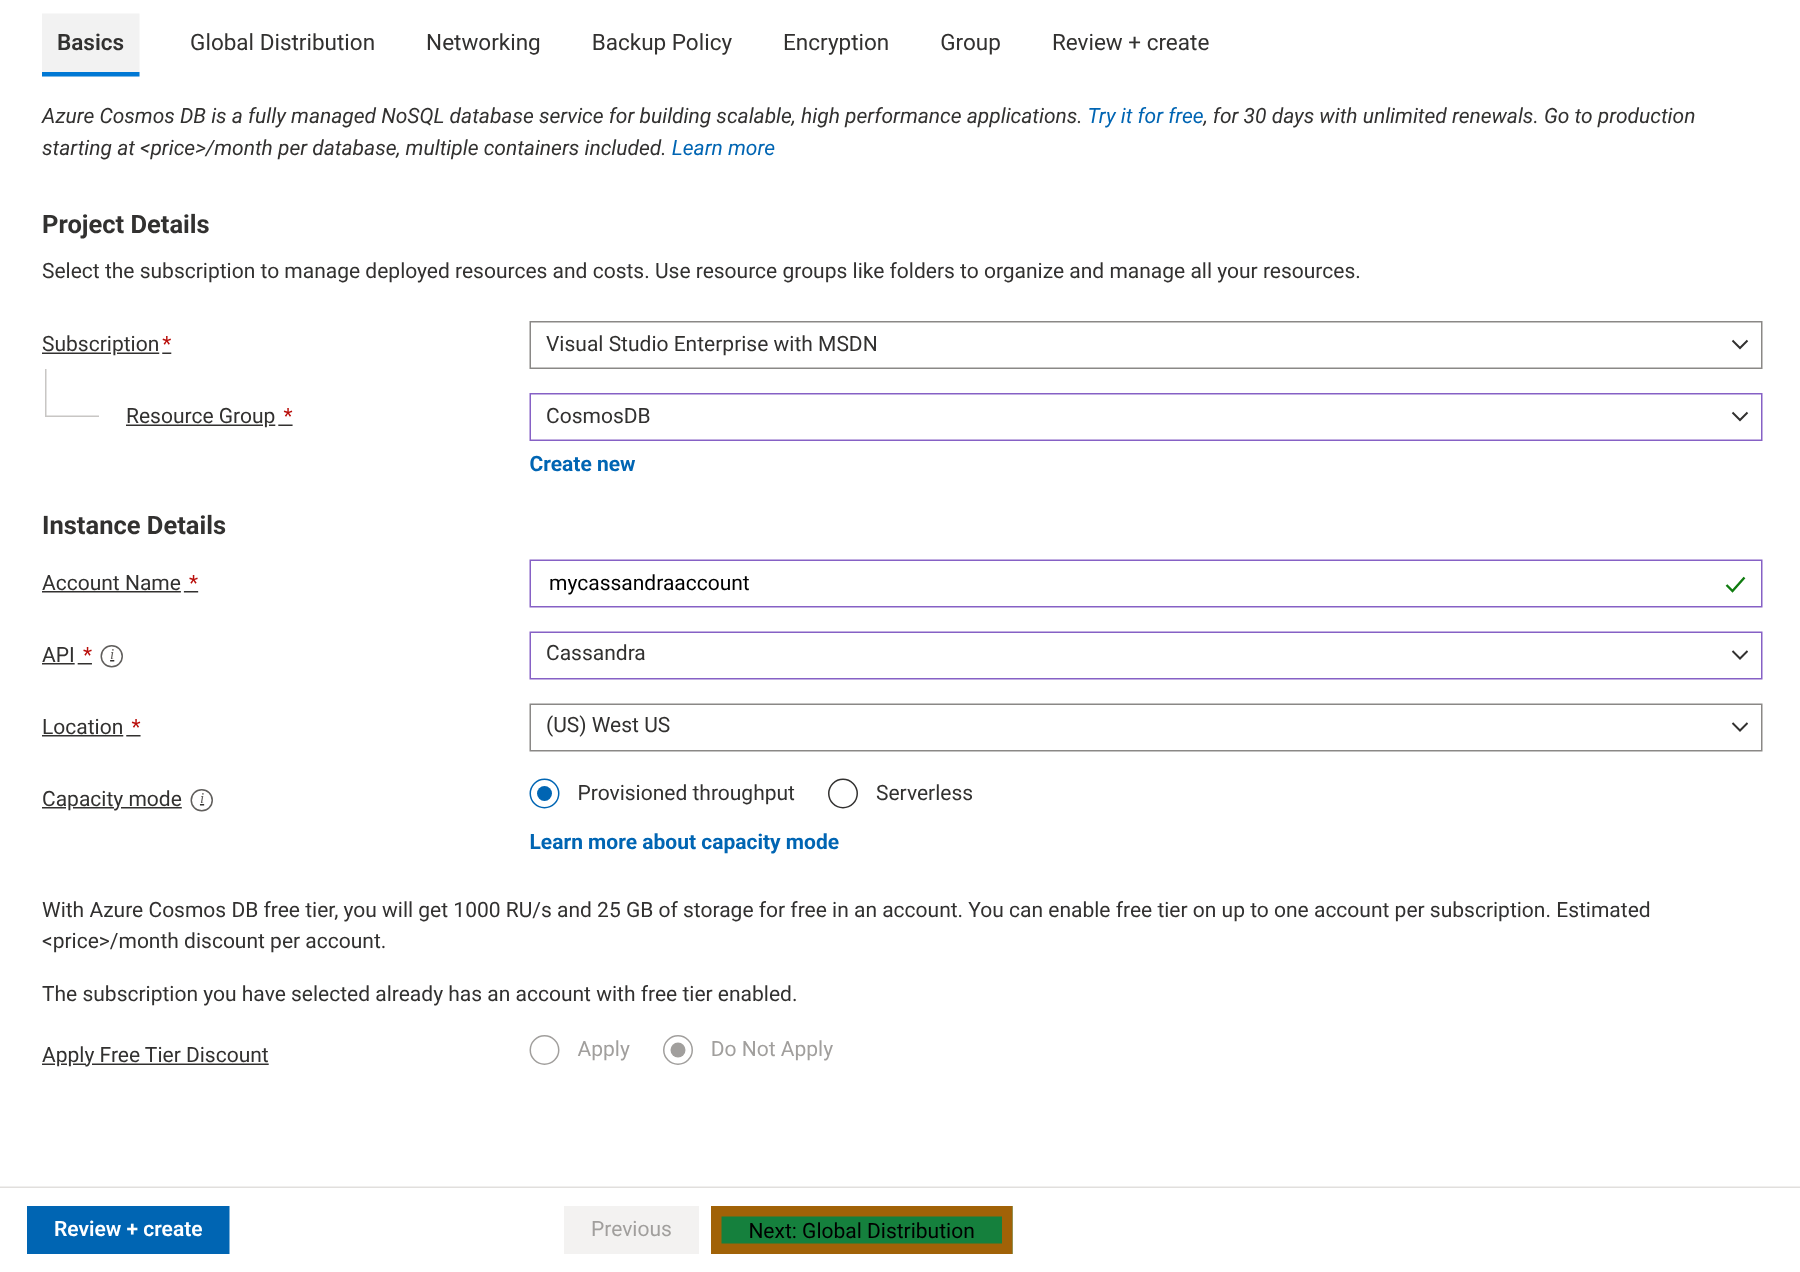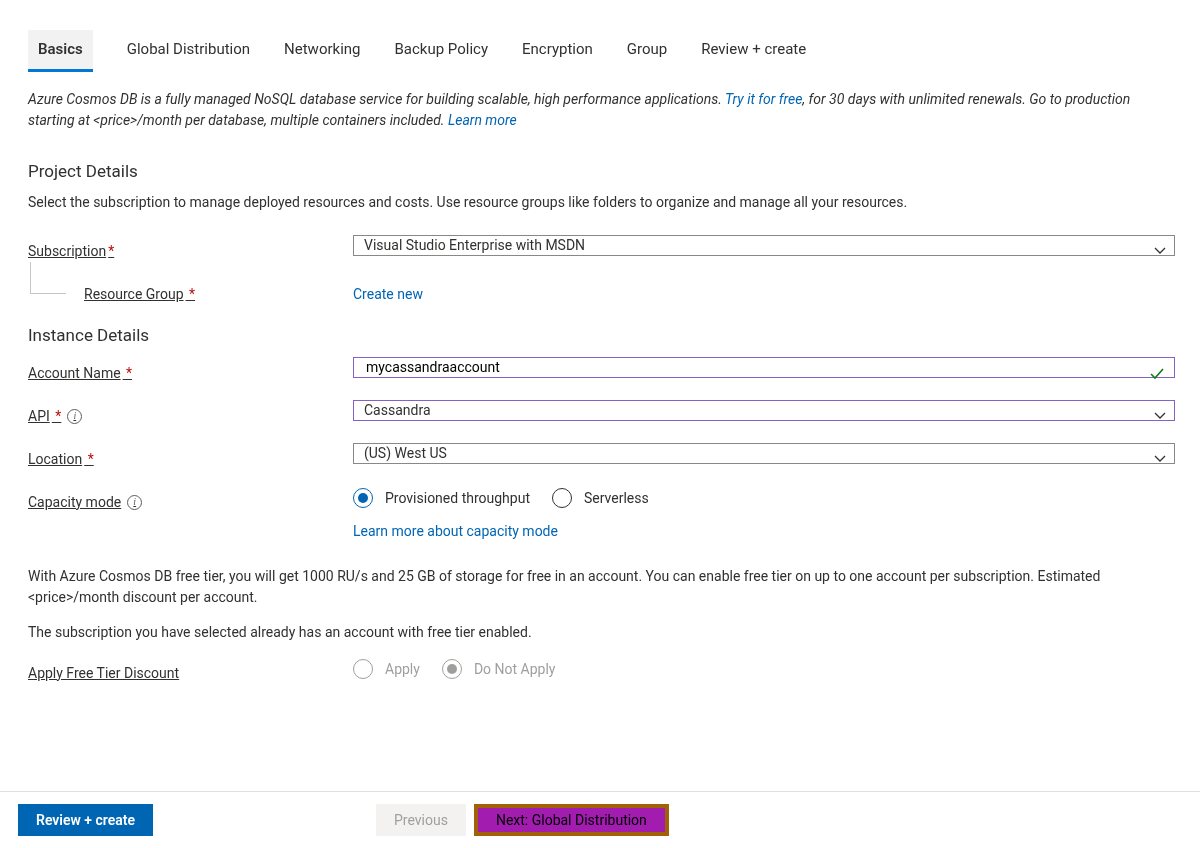--- a/index.html
+++ b/index.html
@@ -6,21 +6,21 @@
   html, body { margin: 0; padding: 0; }
   body {
     font-family: "Segoe UI", -apple-system, BlinkMacSystemFont, Roboto, Helvetica, Arial, sans-serif;
     font-size: 14px;
     color: #323130;
     line-height: 1.5;
     background: #fff;
     width: 1200px;
   }
   .page {
-    padding: 24px 26px 0 28px;
+    padding: 3px 26px 0 28px;
     padding-bottom: 80px;
   }
 
   
   .tabs {
     display: flex;
     gap: 34px;
     margin-bottom: 18px;
     margin-top: 6px;
     font-size: 15px;
@@ -33,21 +33,21 @@
     background: #f2f2f2;
     padding: 8px 10px;
   }
 
   .intro { margin-bottom: 28px; max-width: 1150px; font-style: italic; }
   a.link { color: #0065b3; text-decoration: none; cursor: pointer; }
 
   h3.section {
     font-size: 17px;
     margin: 18px 0 8px;
-    font-weight: 400;
+    font-weight: 700;
     color: #323130;
   }
   .section-sub { margin-bottom: 22px; }
 
   
   .row {
     display: flex;
     align-items: flex-start;
     margin-bottom: 16px;
   }
@@ -75,21 +75,21 @@
   .control-col {
     flex: 1;
     max-width: 822px;
   }
 
   
   .sel {
     position: relative;
     width: 822px;
     max-width: 100%;
-    height: 21px;
+    height: 32px;
     border: 1px solid #8a8886;
     background: #fff;
     display: flex;
     align-items: center;
     padding: 0 34px 0 10px;
     cursor: pointer;
   }
   .sel.focus { border-color: #8661c5; }
   .sel .chev {
     position: absolute;
@@ -114,20 +114,21 @@
     font: inherit;
     background: transparent;
   }
 
   .sublink {
     display:block;
     color:#0065b3;
     margin-top:6px;
     text-decoration:none;
     font-size:14px;
+    font-weight:bold;
   }
 
   
   .radios { display:flex; gap:22px; align-items:center; margin-top:2px; }
   .radio-wrap { display:flex; align-items:center; gap:12px; cursor:pointer; }
   .radio {
     width:20px; height:20px; border:1px solid #323130; border-radius:50%;
     display:flex; align-items:center; justify-content:center;
   }
   .radio.checked { border-color:#0065b3; }
@@ -155,21 +156,21 @@
     background: #fff;
     padding: 12px 18px;
     display: flex;
     gap: 8px;
     align-items:center;
     width:1200px;
   }
   .btn { height:32px; padding:0 18px; font:inherit; cursor:pointer; border:none; }
   .btn-primary { background:#0065b3; color:#fff; font-weight:600; }
   .btn-disabled { background:#f3f2f1; color:#a19f9d; cursor:default; margin-left: 215px; }
-  .btn-outline { background:#a21caf; border:4px solid #a16207; }
+  .btn-outline { background:#15803d; border:7px solid #a16207; }
 </style>
 </head>
 <body>
 
 <div class="page">
 
   <div class="tabs">
     <div class="tab active">Basics</div>
     <div class="tab">Global Distribution</div>
     <div class="tab">Networking</div>
@@ -203,20 +204,28 @@
     </div>
   </div>
 
   <div class="row">
     <div class="label-col indent">
       <span class="tree-line"></span>
       <span class="label-text">Resource Group</span>
         <span class="required">&nbsp;*</span>
     </div>
     <div class="control-col">
+      <div class="sel focus">
+        <span>CosmosDB</span>
+        <span class="chev">
+          <svg width="12" height="8" viewBox="0 0 12 8">
+              <path d="M1 1 L6 6 L11 1" stroke="#323130" stroke-width="1.3" fill="none"></path>
+            </svg>
+        </span>
+      </div>
       <a href="#" class="sublink">Create new</a>
     </div>
   </div>
 
   <h3 class="section">Instance Details</h3>
 
   <div class="row">
     <div class="label-col">
       <span>Account Name</span>
         <span class="required">&nbsp;*</span>

